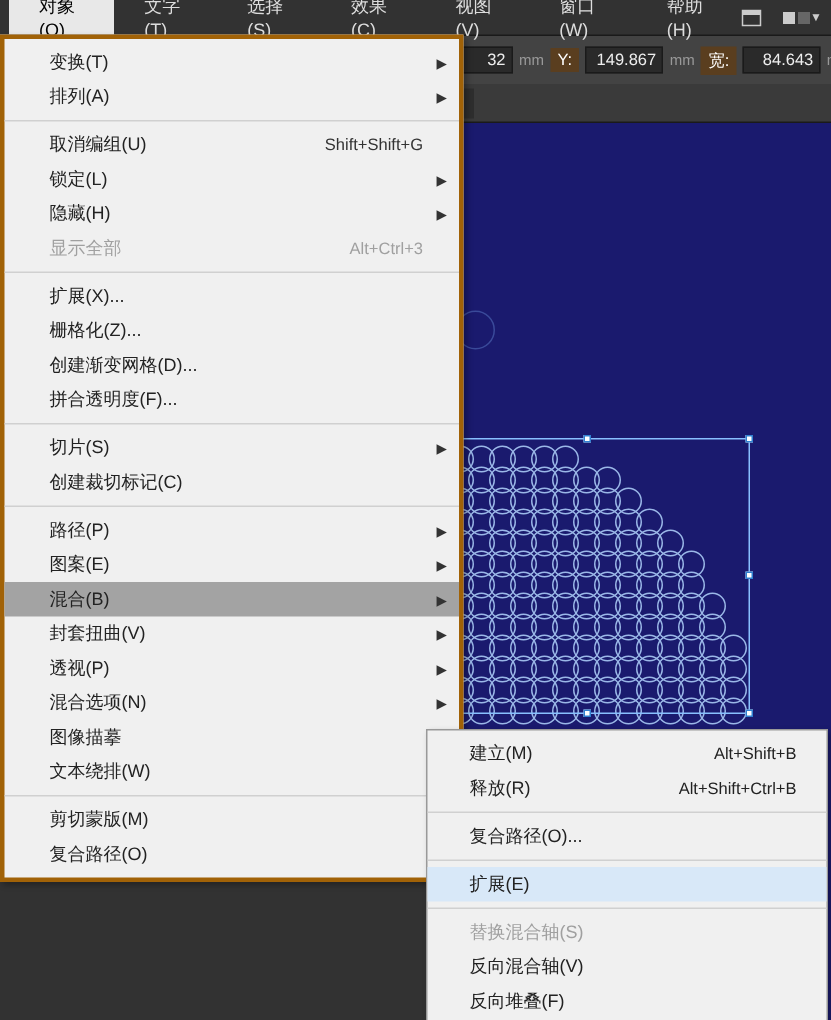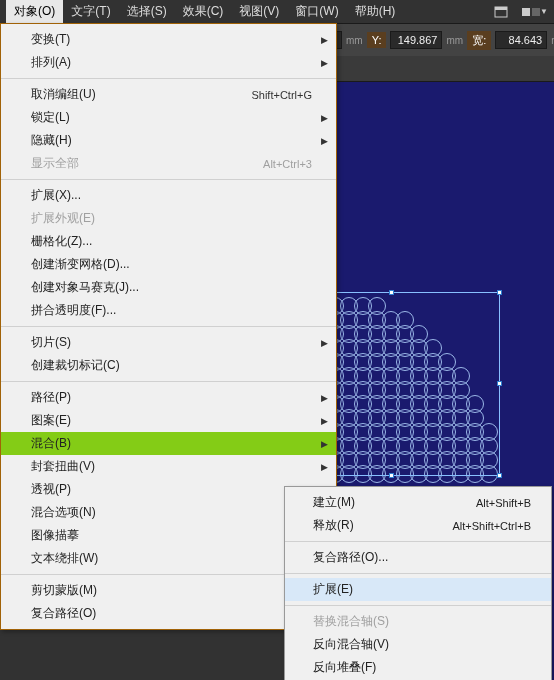--- a/index.html
+++ b/index.html
@@ -1,32 +1,32 @@
 <!DOCTYPE html>
 <html><head>
 <meta charset="utf-8">
 <style>
 *{margin:0;padding:0;box-sizing:border-box;font-family:"Microsoft YaHei",sans-serif;-webkit-font-smoothing:antialiased}
 body{width:554px;height:680px;background:#323232;overflow:hidden;position:relative}
 .menubar{height:24px;background:#323232;display:flex;align-items:center;padding:0 6px;font-size:12px;color:#ddd;border-bottom:1px solid #1a1a1a}
-.m-item{padding:0 8px;height:100%;display:flex;align-items:center;cursor:pointer}
+.m-item{padding:0 20px;height:100%;display:flex;align-items:center;cursor:pointer}
 .m-item.act{background:#e8e8e8;color:#000}
 .m-icons{margin-left:auto;display:flex;gap:14px;align-items:center}
 .m-icons span{display:inline-flex;align-items:center}
 .ctrlbar{height:32px;background:#434343;display:flex;align-items:center;font-size:11px;color:#ddd;padding-left:290px;gap:4px}
 .nbox{background:#2a2a2a;border:1px solid #1a1a1a;padding:2px 4px;min-width:52px;text-align:right;font-size:11px;color:#eee}
 .lbl{background:#5a3e1f;color:#fff;padding:2px 5px;font-size:11px}
 .unit{color:#999;font-size:10px}
 .tabbar{height:26px;background:#3a3a3a;display:flex;align-items:center;padding-left:290px;font-size:11px;border-bottom:1px solid #1a1a1a}
 .tab{background:#2e2e2e;padding:4px 10px;color:#ccc;display:flex;align-items:center;gap:6px}
-.menu{position:absolute;top:23px;left:0;width:337px;background:#f0f0f0;border:1px solid #a16207;box-shadow:2px 2px 4px rgba(0,0,0,.3);z-index:10}
+.menu{position:absolute;top:23px;left:0;width:309px;background:#f0f0f0;border:3px solid #a16207;box-shadow:2px 2px 4px rgba(0,0,0,.3);z-index:10}
 .menu .grp{padding:4px 0;border-bottom:1px solid #d0d0d0}
 .menu .grp:last-child{border-bottom:none}
 .menu .row{display:flex;align-items:center;padding:3px 24px 3px 30px;font-size:12px;color:#222;position:relative;cursor:pointer}
-.menu .row.hl{background:#84cc16}
+.menu .row.hl{background:#a3a3a3}
 .menu .row.dis{color:#a0a0a0}
 .menu .sc{margin-left:auto;font-size:11px;color:#333}
 .menu .row.dis .sc{color:#a0a0a0}
 .menu .arr{position:absolute;right:8px;font-size:9px;color:#333}
 .sub{position:absolute;top:486px;left:284px;width:268px;background:#f0f0f0;border:1px solid #999;box-shadow:2px 2px 4px rgba(0,0,0,.3);z-index:11}
 .sub .grp{padding:4px 0;border-bottom:1px solid #d0d0d0}
 .sub .grp:last-child{border-bottom:none}
 .sub .row{display:flex;align-items:center;padding:3px 20px 3px 28px;font-size:12px;color:#222;cursor:pointer}
 .sub .row.hl{background:#d8e8f8}
 .sub .row.dis{color:#a0a0a0}
@@ -272,50 +272,44 @@
         <span class="arr">▶</span>
       </div>
       <div class="row">
         <span>排列(A)</span>
         <span class="arr">▶</span>
       </div>
     </div>
   <div class="grp" id="mg2">
       <div class="row">
         <span>取消编组(U)</span>
-        <span class="sc">Shift+Ctrl+G</span>
+        <span class="sc">Shift+Shift+G</span>
       </div>
       <div class="row">
         <span>锁定(L)</span>
         <span class="arr">▶</span>
       </div>
       <div class="row">
         <span>隐藏(H)</span>
         <span class="arr">▶</span>
       </div>
       <div class="row dis">
         <span>显示全部</span>
         <span class="sc">Alt+Ctrl+3</span>
       </div>
     </div>
   <div class="grp" id="mg3">
       <div class="row">
         <span>扩展(X)...</span>
       </div>
-      <div class="row dis">
-        <span>扩展外观(E)</span>
-      </div>
       <div class="row">
         <span>栅格化(Z)...</span>
       </div>
       <div class="row">
         <span>创建渐变网格(D)...</span>
-      </div>
-      <div class="row">
-        <span>创建对象马赛克(J)...</span>
       </div>
       <div class="row">
         <span>拼合透明度(F)...</span>
       </div>
     </div>
   <div class="grp" id="mg4">
       <div class="row">
         <span>切片(S)</span>
         <span class="arr">▶</span>
       </div>

